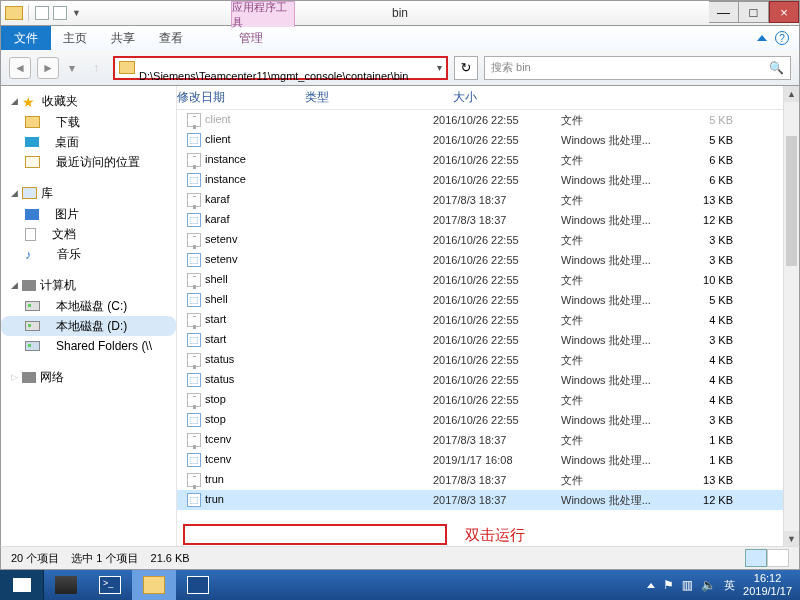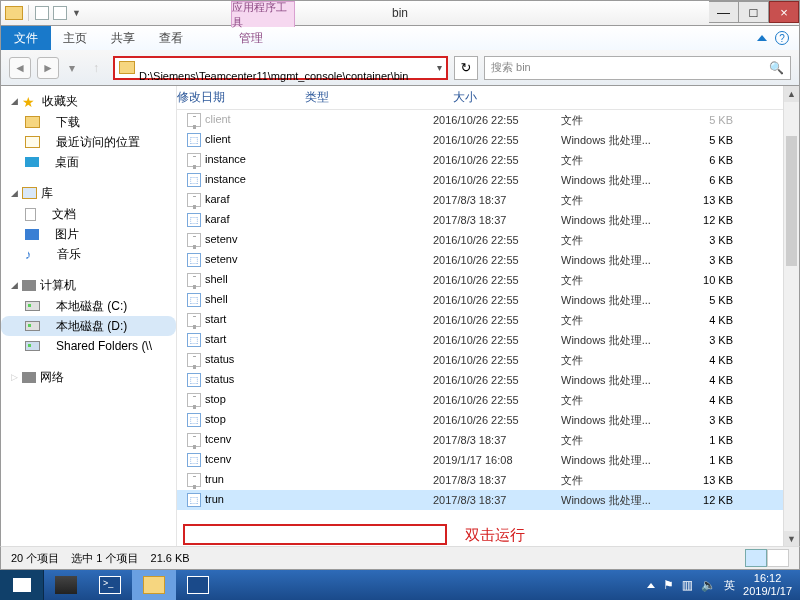--- a/index.html
+++ b/index.html
@@ -160,40 +160,40 @@
     <div class="nav-header">
         <span class="tri">◢</span>
         <span class="nav-ico ico-star">★</span>
         <span>收藏夹</span>
       </div>
     <div class="nav-item">
         <span class="nav-ico ico-folder"></span>
         <span>下载</span>
       </div>
     <div class="nav-item">
+        <span class="nav-ico ico-desk"></span>
+        <span>桌面</span>
+      </div>
+    <div class="nav-item">
         <span class="nav-ico ico-folder" style="background:#fffceb"></span>
         <span>最近访问的位置</span>
-      </div>
-    <div class="nav-item">
-        <span class="nav-ico ico-desk"></span>
-        <span>桌面</span>
       </div>
     <div class="nav-spacer"></div>
     <div class="nav-header">
         <span class="tri">◢</span>
         <span class="nav-ico ico-folder" style="background:#d9e8f9"></span>
         <span>库</span>
       </div>
     <div class="nav-item">
+        <span class="nav-ico" style="background:#3a7fd4;width:14px;height:11px"></span>
+        <span>图片</span>
+      </div>
+    <div class="nav-item">
         <span class="nav-ico" style="background:#fff;border:1px solid #aaa;width:11px;height:13px"></span>
         <span>文档</span>
-      </div>
-    <div class="nav-item">
-        <span class="nav-ico" style="background:#3a7fd4;width:14px;height:11px"></span>
-        <span>图片</span>
       </div>
     <div class="nav-item">
         <span class="nav-ico" style="color:#3a7fd4;font-size:13px">♪</span>
         <span>音乐</span>
       </div>
     <div class="nav-spacer"></div>
     <div class="nav-header">
         <span class="tri">◢</span>
         <span class="nav-ico" style="background:#888;width:14px;height:11px"></span>
         <span>计算机</span>

